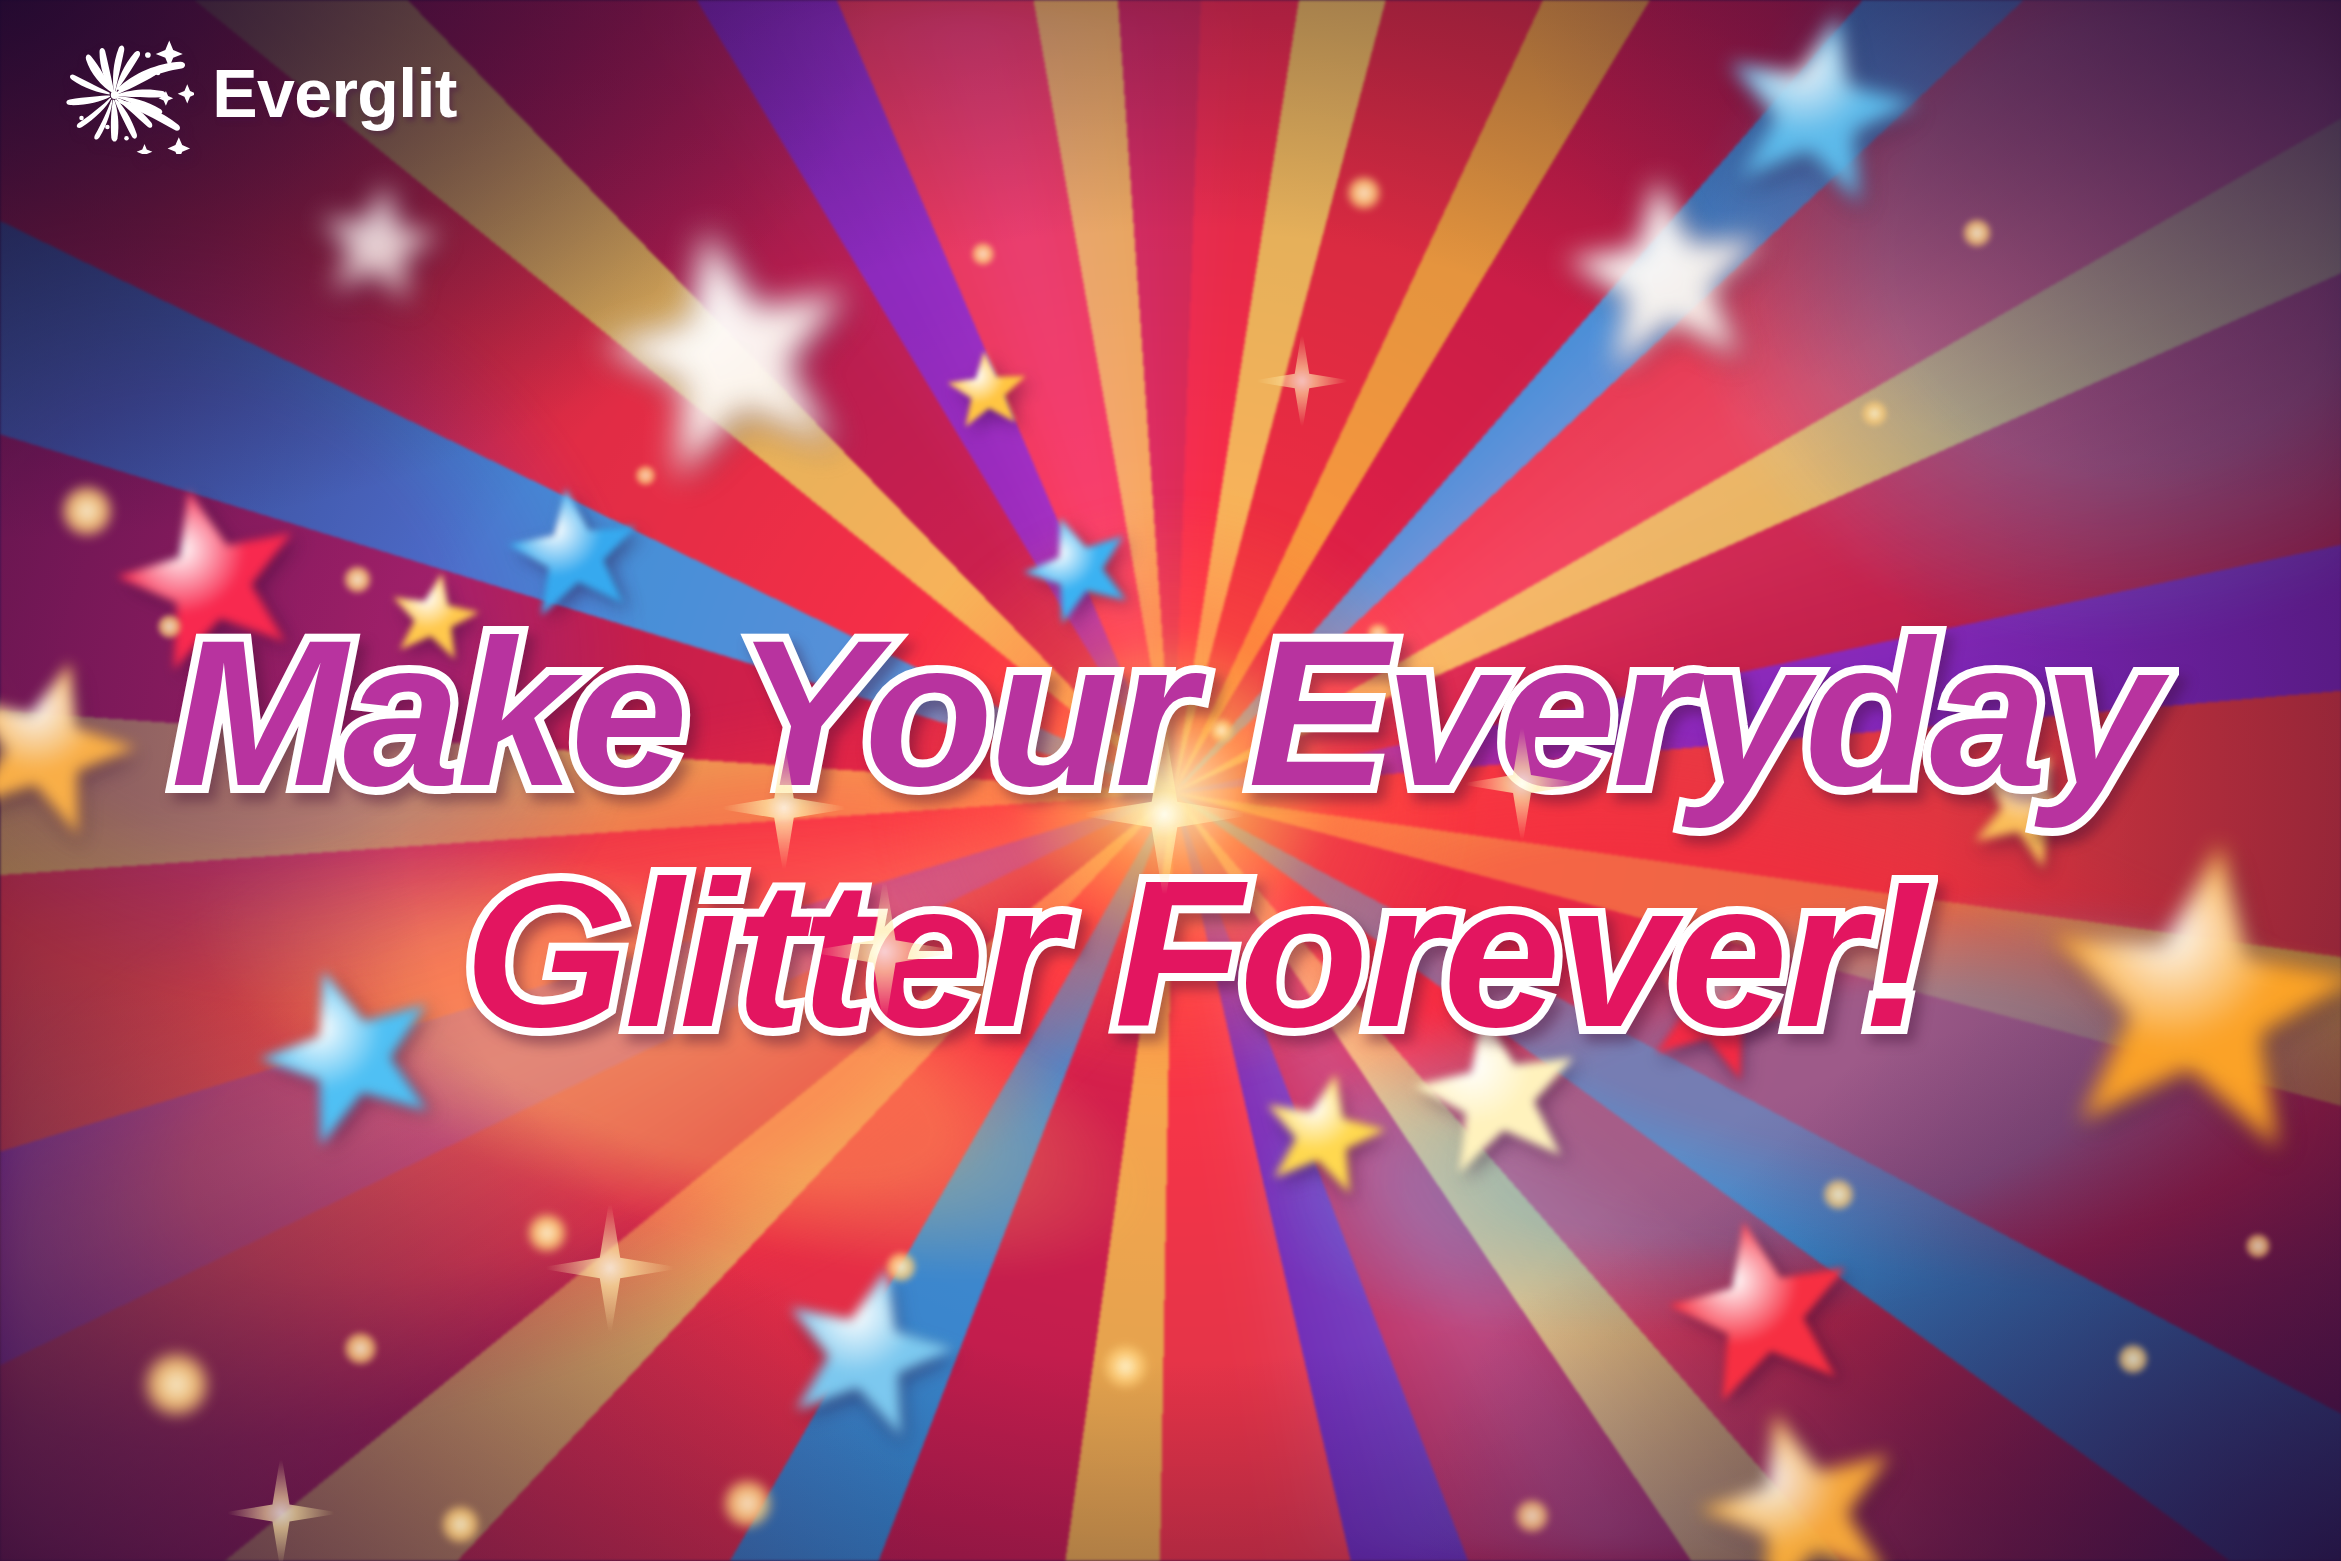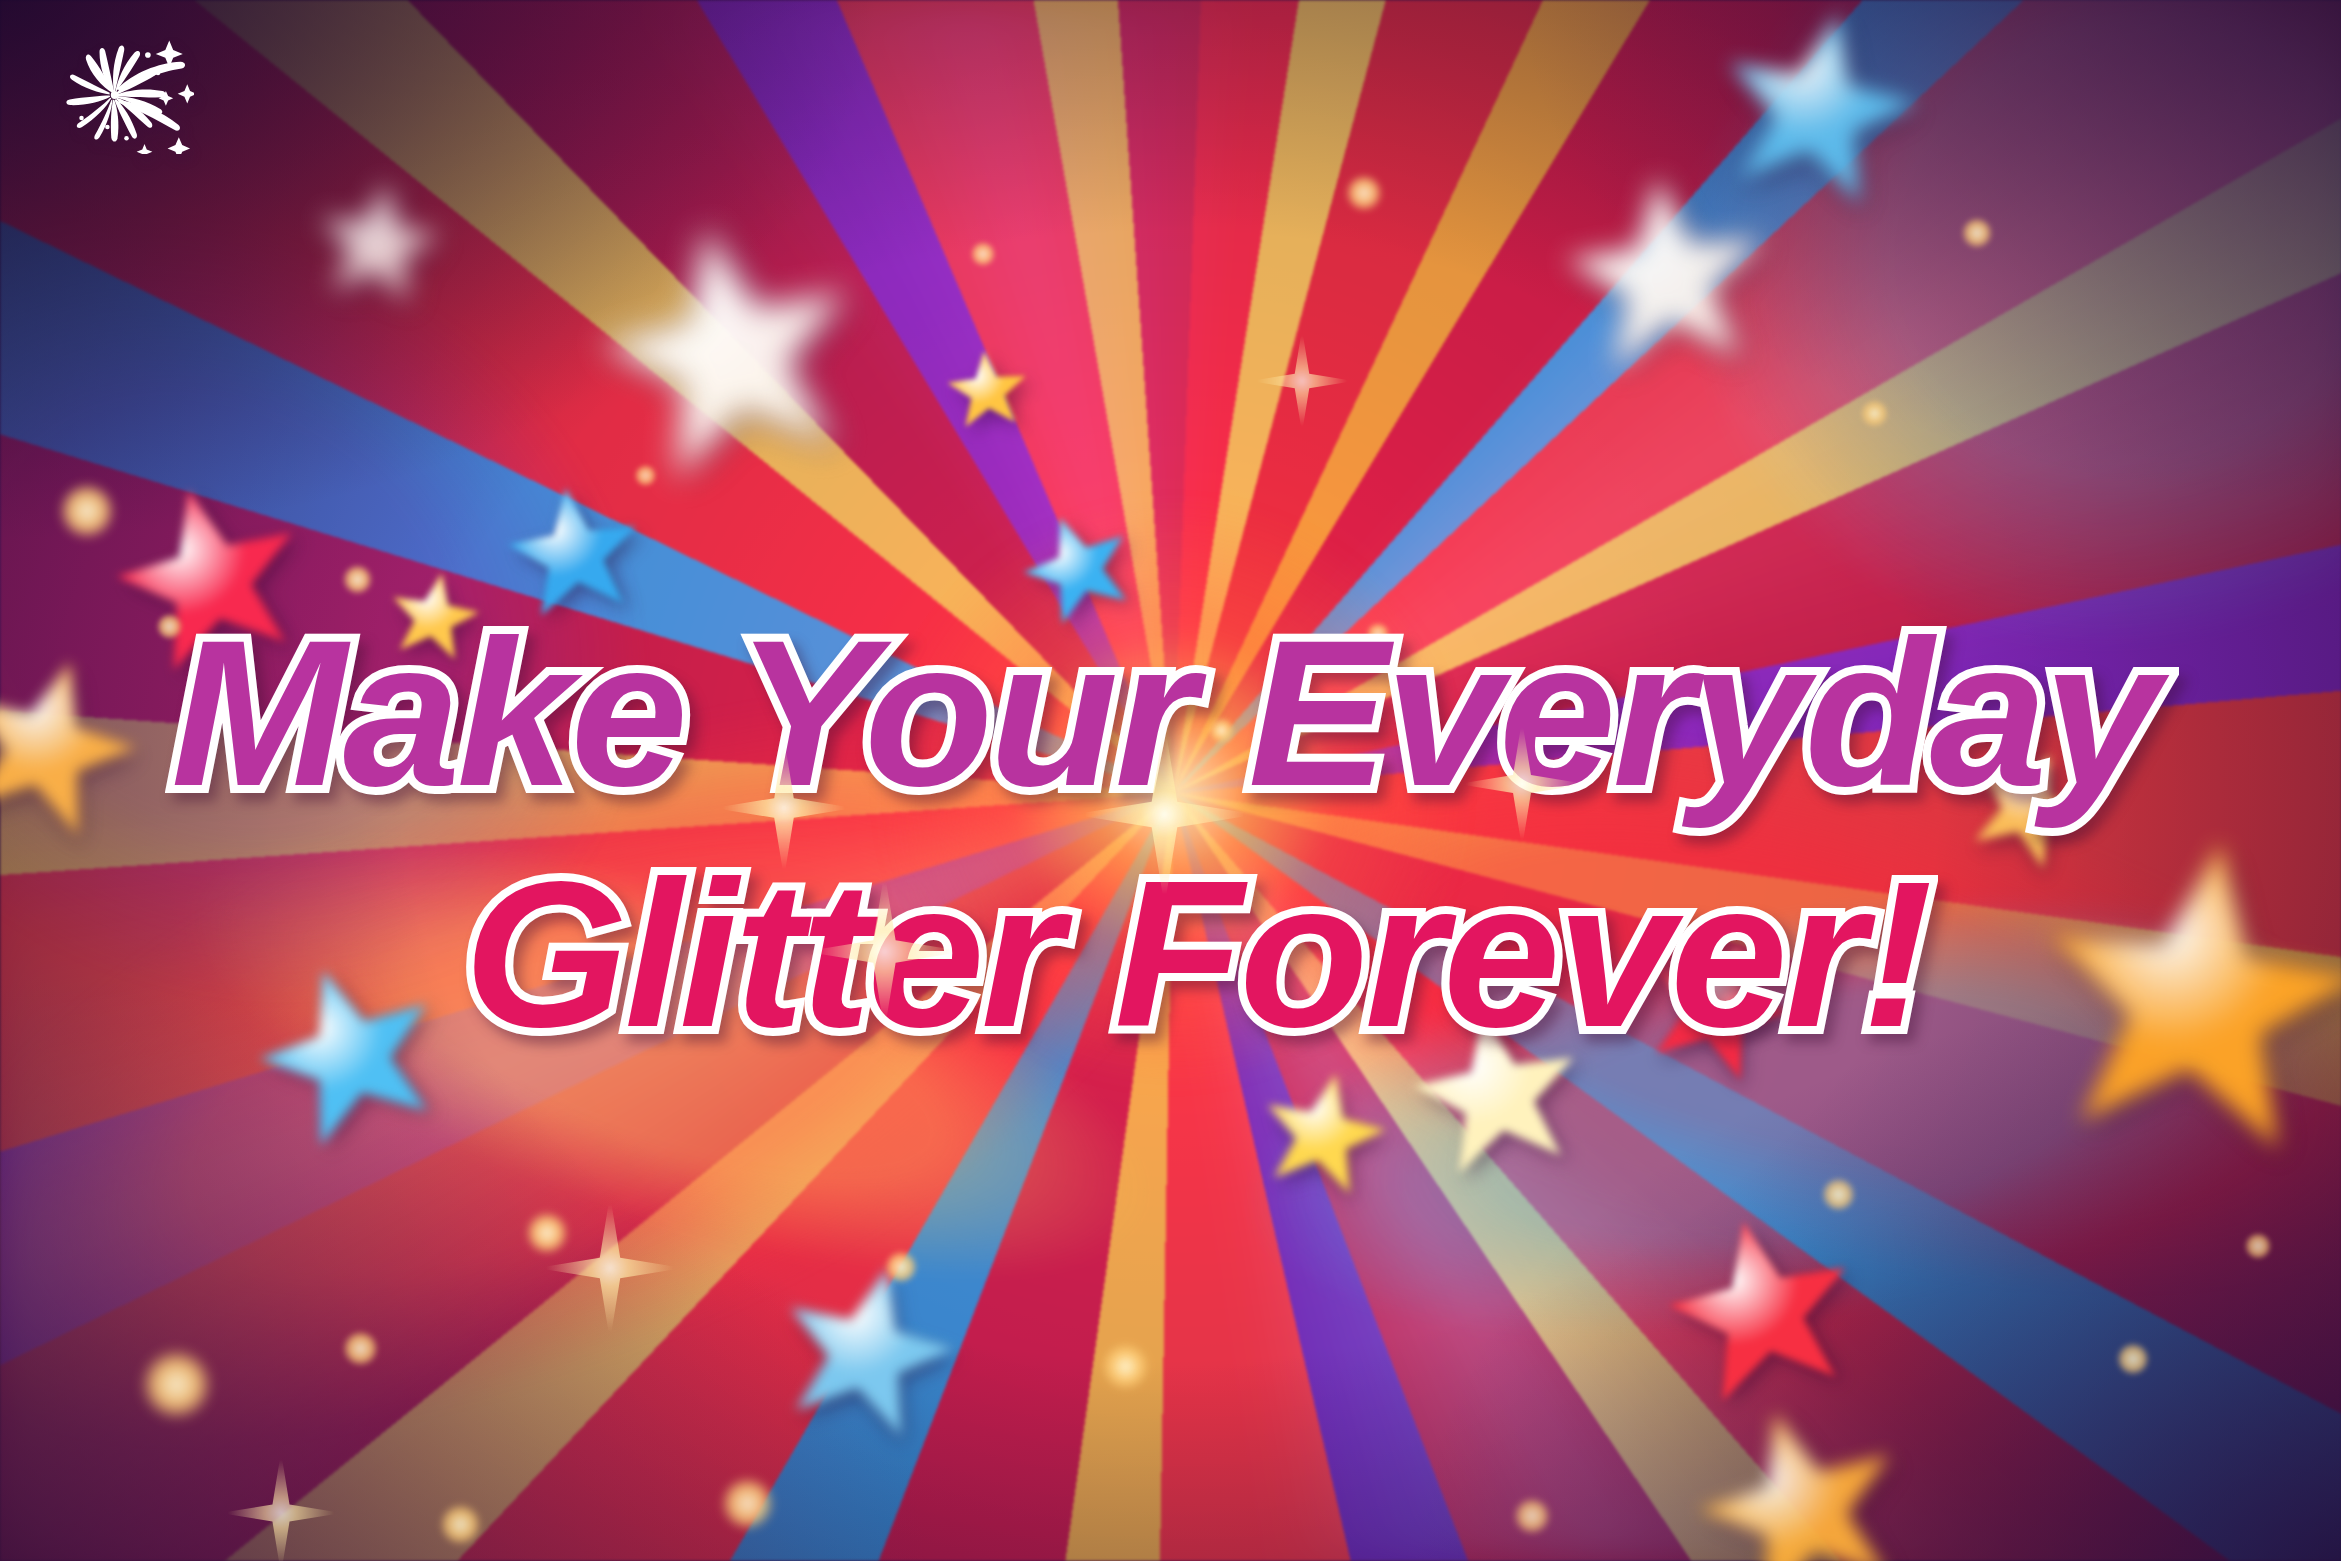--- a/index.html
+++ b/index.html
@@ -286,20 +286,21 @@
         <path d="M213 186 l6 14 14 6 -14 6 -6 14 -6 -14 -14 -6 14 -6Z"></path>
         <path d="M152 198 l4 10 10 4 -10 4 -4 10 -4 -10 -10 -4 10 -4Z"></path>
         <path d="M190 104 l4 9 9 4 -9 4 -4 9 -4 -9 -9 -4 9 -4Z"></path>
         <circle cx="158" cy="40" r="5"></circle>
         <circle cx="176" cy="72" r="4"></circle>
         <circle cx="40" cy="152" r="4"></circle>
         <circle cx="86" cy="168" r="4"></circle>
         <circle cx="120" cy="188" r="4"></circle>
       </g>
     </svg>
+    <span class="logo-word">Everglit</span>
   </div>
 
   <div id="decor-glints" class="fg">
       <div class="glint" style="left: 1073px; top: 723px; width: 183px; height: 183px; opacity: 0.95; filter: blur(1.2px);"></div>
       <div class="glint" style="left: 714px; top: 738px; width: 140px; height: 140px; opacity: 0.85; filter: blur(1.2px);"></div>
       <div class="glint" style="left: 1458px; top: 720px; width: 128px; height: 128px; opacity: 0.8; filter: blur(1.2px);"></div>
       <div class="glint" style="left: 805px; top: 872px; width: 159px; height: 159px; opacity: 0.8; filter: blur(1.2px);"></div>
       <div class="glint" style="left: 1250px; top: 329px; width: 104px; height: 104px; opacity: 0.7; filter: blur(1.2px);"></div>
       <div class="glint" style="left: 537px; top: 1195px; width: 146px; height: 146px; opacity: 0.78; filter: blur(1.2px);"></div>
       <div class="glint" style="left: 220px; top: 1452px; width: 122px; height: 122px; opacity: 0.7; filter: blur(1.2px);"></div>

